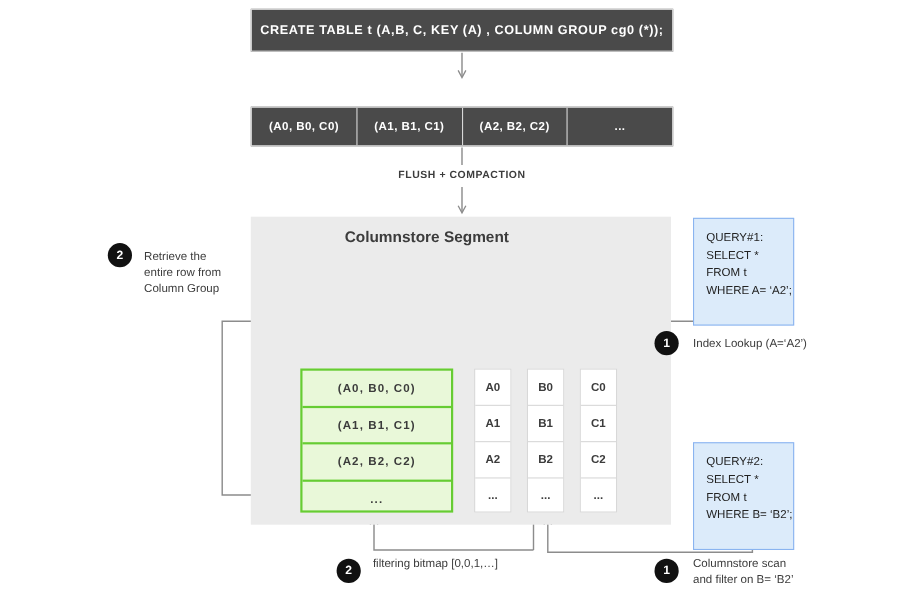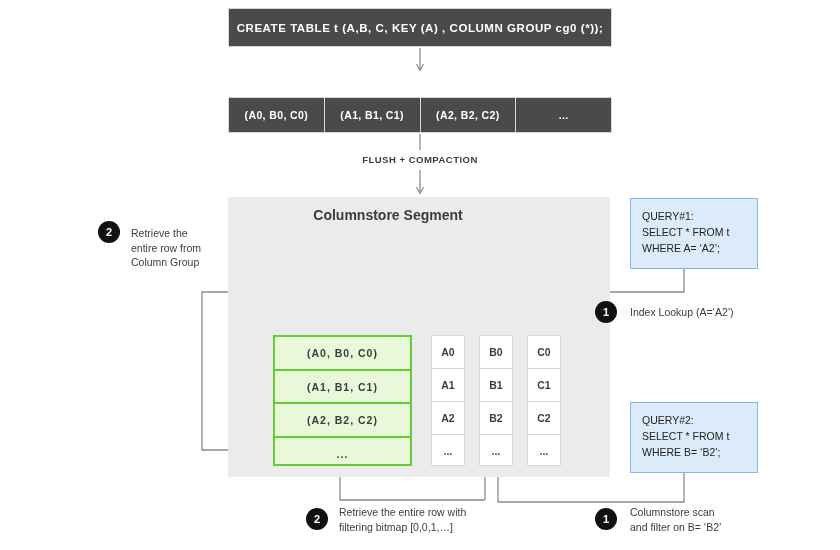--- a/index.html
+++ b/index.html
@@ -89,22 +89,22 @@
     font-size:10.5px;font-weight:bold;color:#3c3c3c;
     border-bottom:1px solid #d8d8d8;
   }
   .colbox .crow:last-child{border-bottom:none;}
   .col-a{left:431px;}
   .col-b{left:479px;}
   .col-c{left:527px;}
 
   
   .query{
-    width:128px;background:#dcebfa;border:1px solid #8ab4f0;
-    padding:9px 0 12px 11px;
+    width:92px;background:#dcebfa;border:1px solid #8ab4f0;
+    padding:9px 0 23px 11px;
     font-size:10.5px;line-height:16px;color:#222222;font-weight:normal;
   }
   .q1{left:630px;top:198px;}
   .q2{left:630px;top:402px;}
 
   
   .badge{
     width:22px;height:22px;border-radius:50%;
     background:#111111;color:#ffffff;
     display:flex;align-items:center;justify-content:center;
@@ -213,21 +213,20 @@
     <div>Column Group</div>
   </div>
 
   <div class="abs badge" style="left:595px;top:301px;">1</div>
   <div class="abs note" style="left:630px;top:305px;width:180px;">
     <div>Index Lookup (A=‘A2’)</div>
   </div>
 
   <div class="abs badge" style="left:306px;top:508px;">2</div>
   <div class="abs note" style="left:339px;top:505px;width:170px;">
-    <div>Retrieve the entire row with</div>
     <div>filtering bitmap [0,0,1,…]</div>
   </div>
 
   <div class="abs badge" style="left:595px;top:508px;">1</div>
   <div class="abs note" style="left:630px;top:505px;width:180px;">
     <div>Columnstore scan</div>
     <div>and filter on B= ‘B2’</div>
   </div>
 
 </div>

